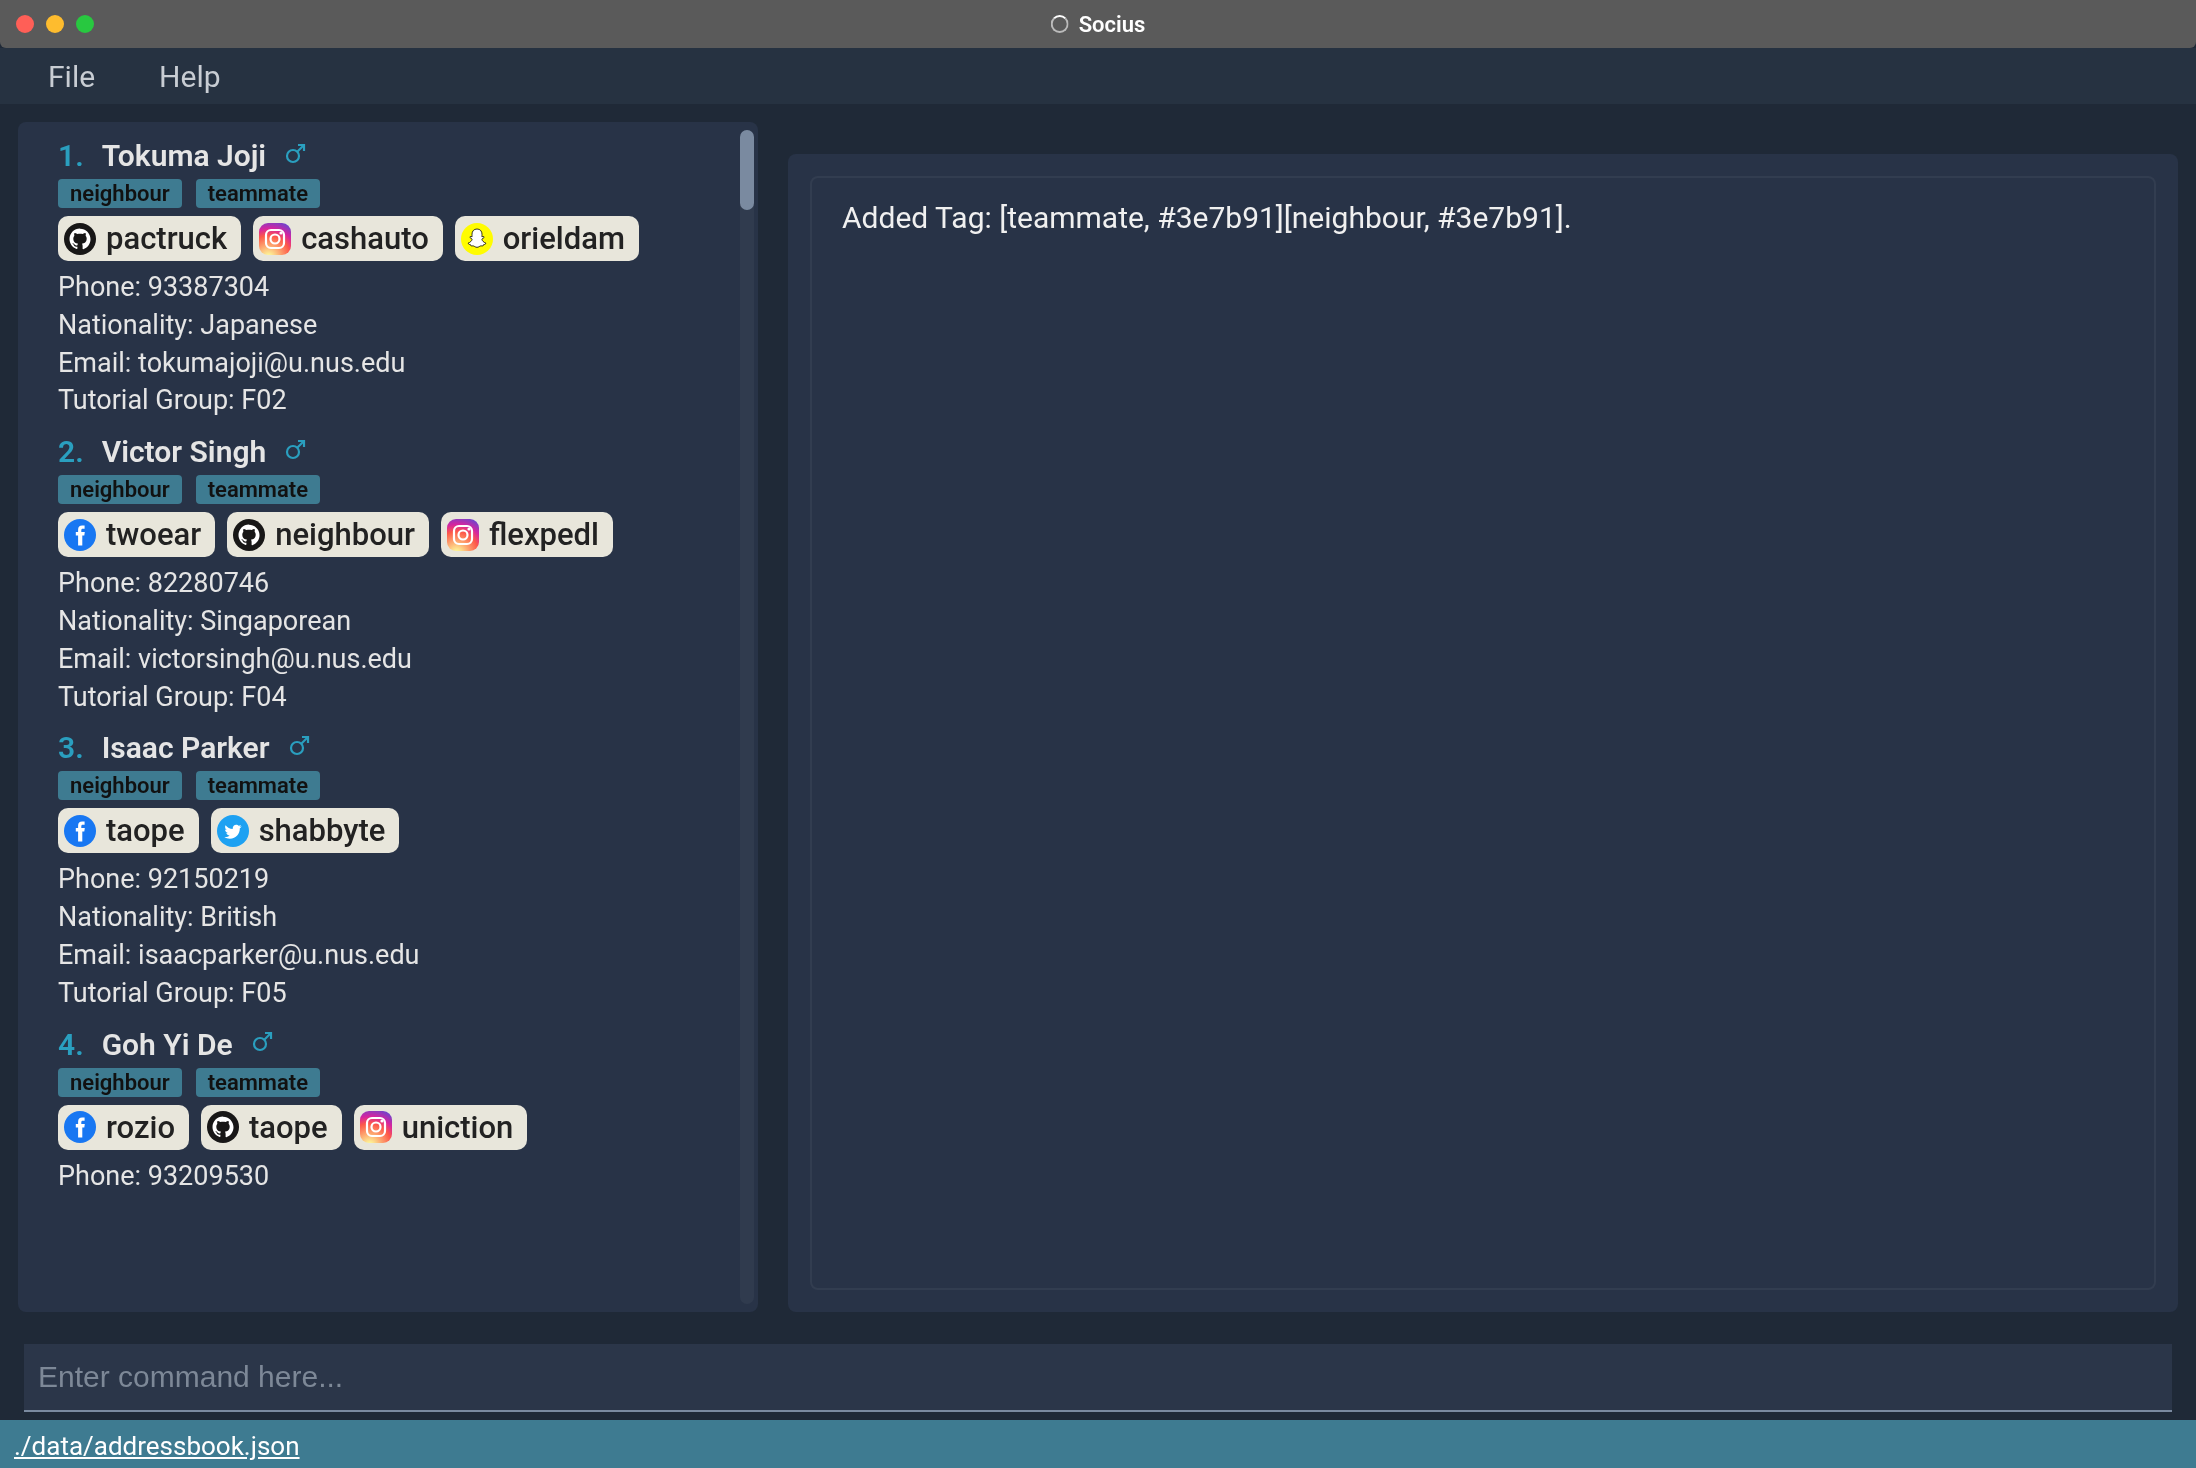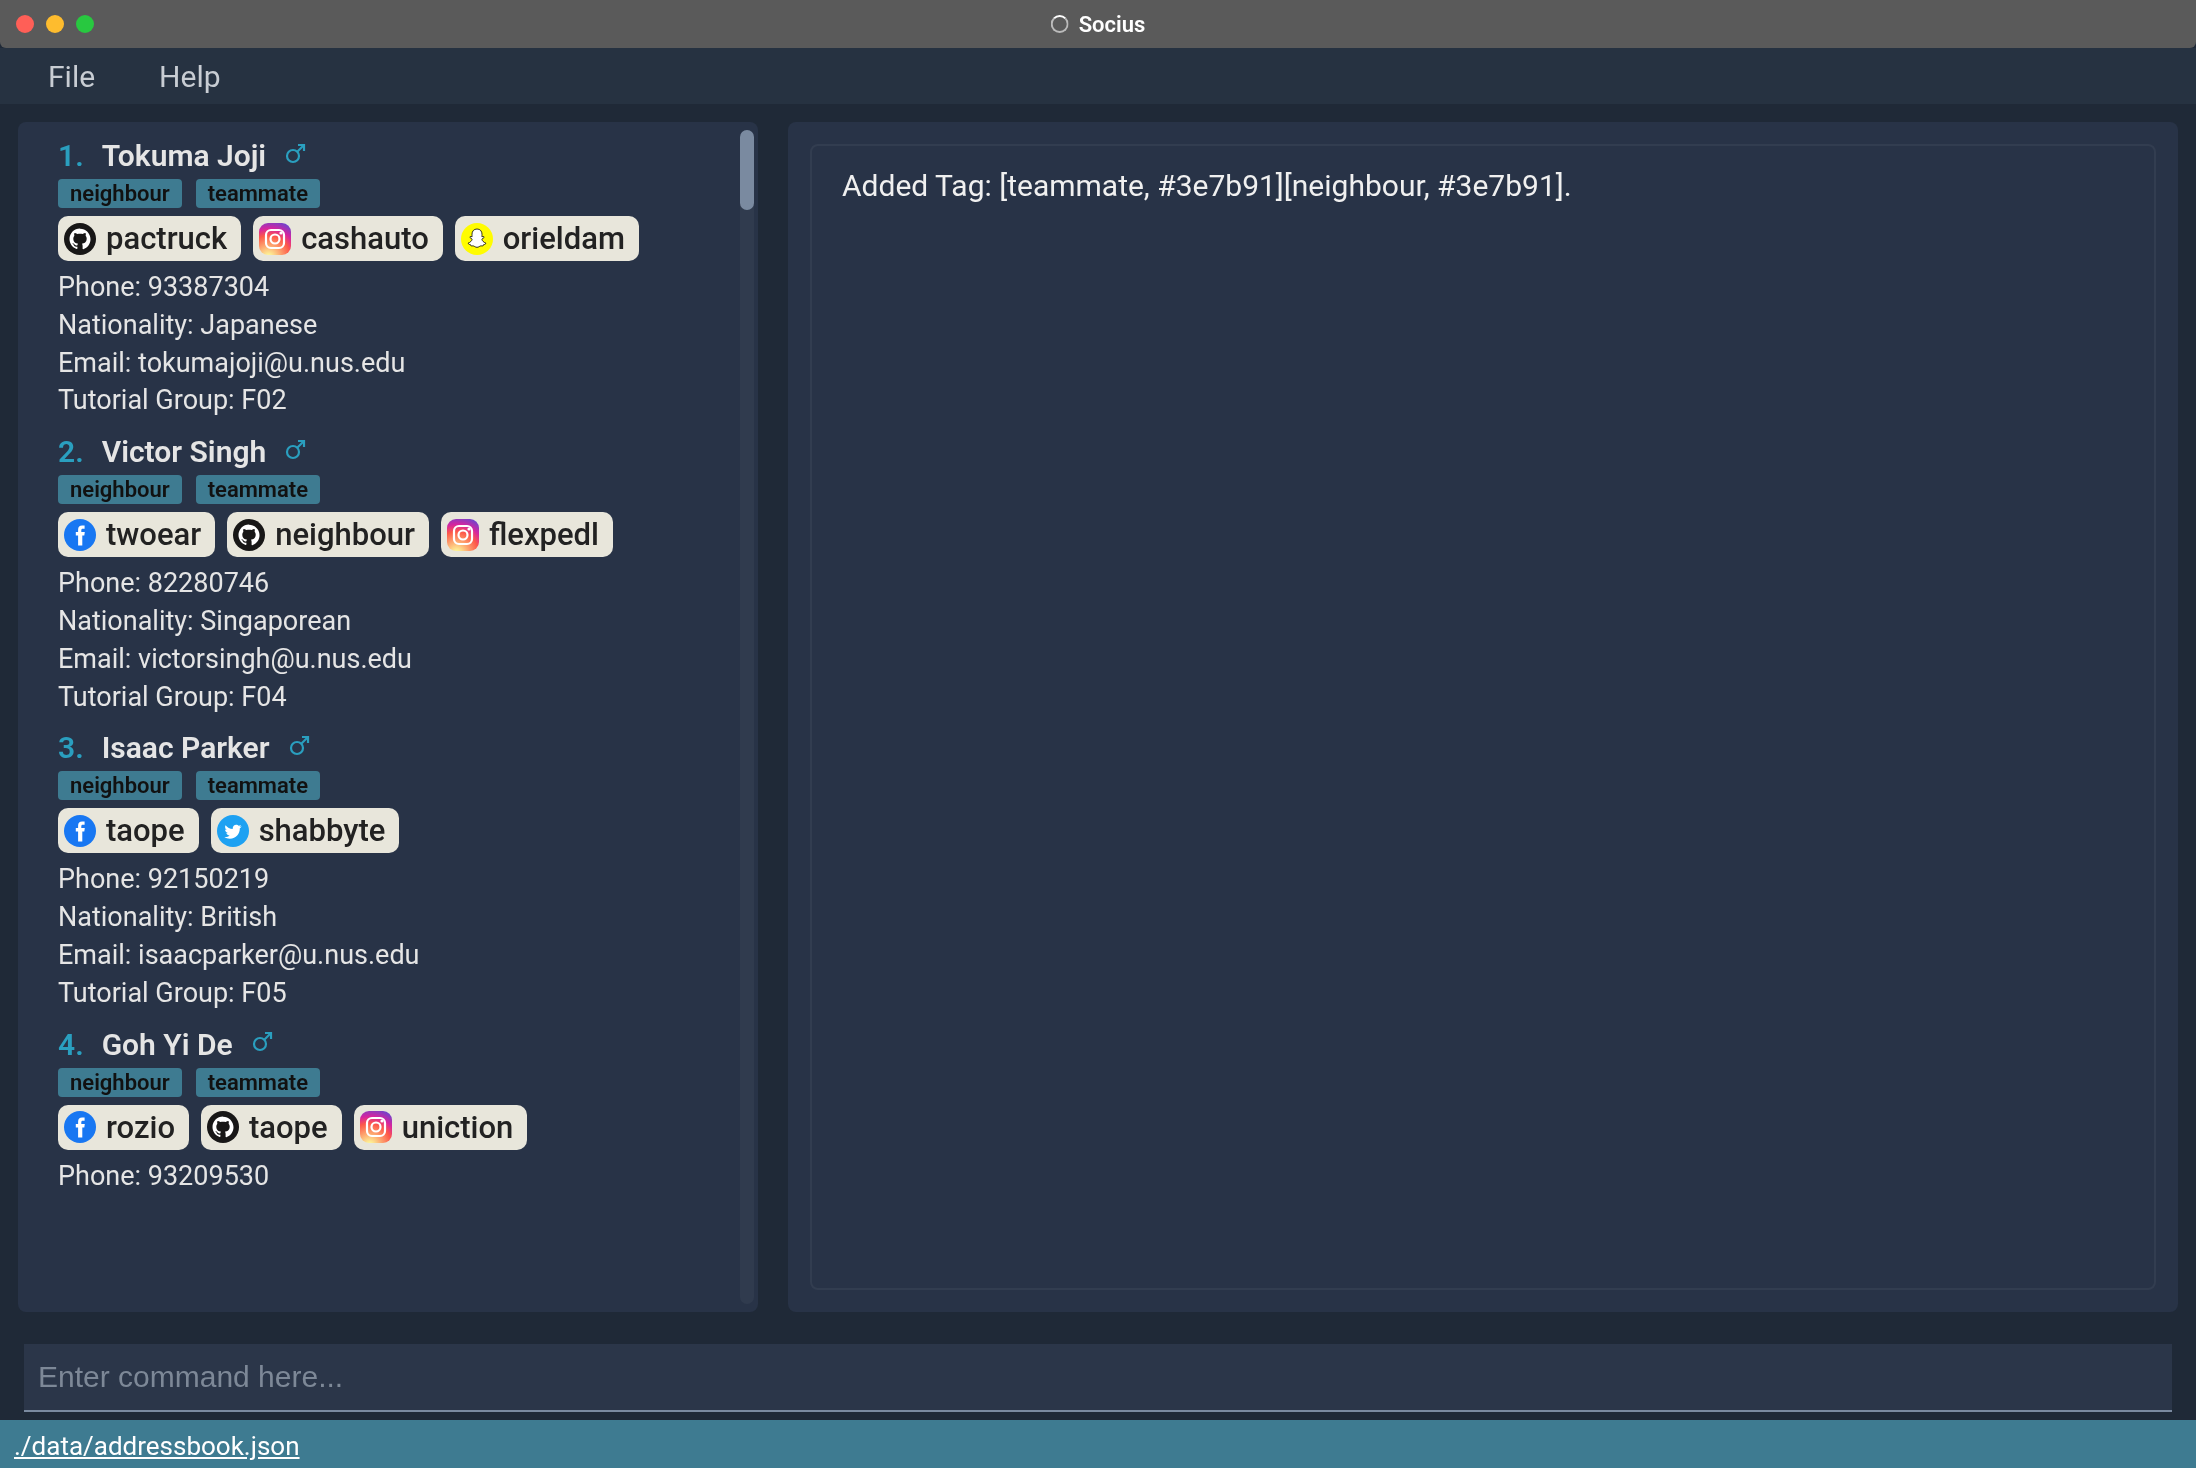--- a/index.html
+++ b/index.html
@@ -65,20 +65,21 @@
   .list-pane {
     width: 740px;
     padding: 12px 8px 12px 0;
     position: relative;
     overflow: hidden;
   }
   .result-pane {
     flex: 1;
     padding: 22px;
     position: relative;
+    margin-top: 32px;
   }
   .result-inner {
     width: 100%; height: 100%;
     border: 2px solid rgba(255,255,255,0.05);
     border-radius: 8px;
     padding: 22px 30px;
     font-size: 30px;
     color: #f0f0f0;
   }
 

